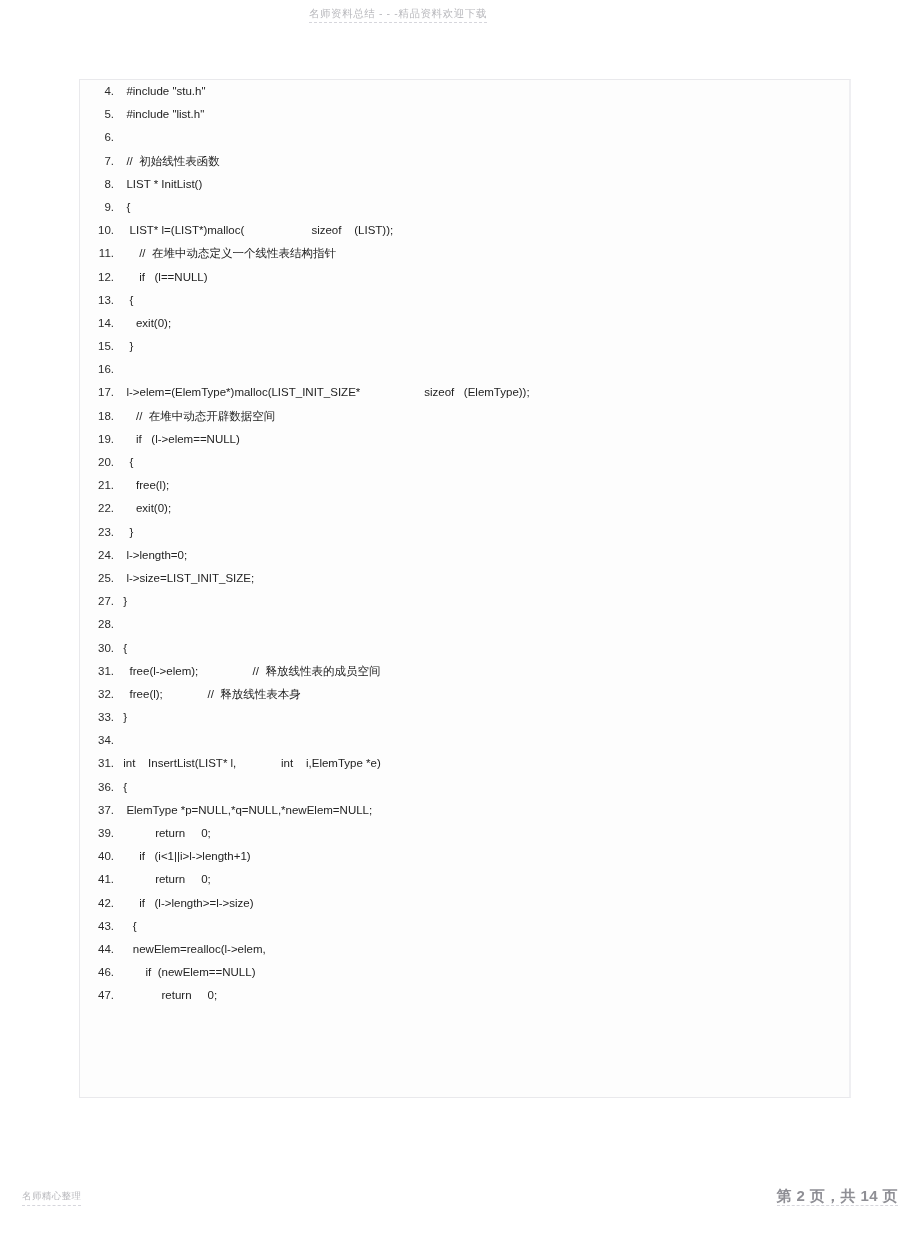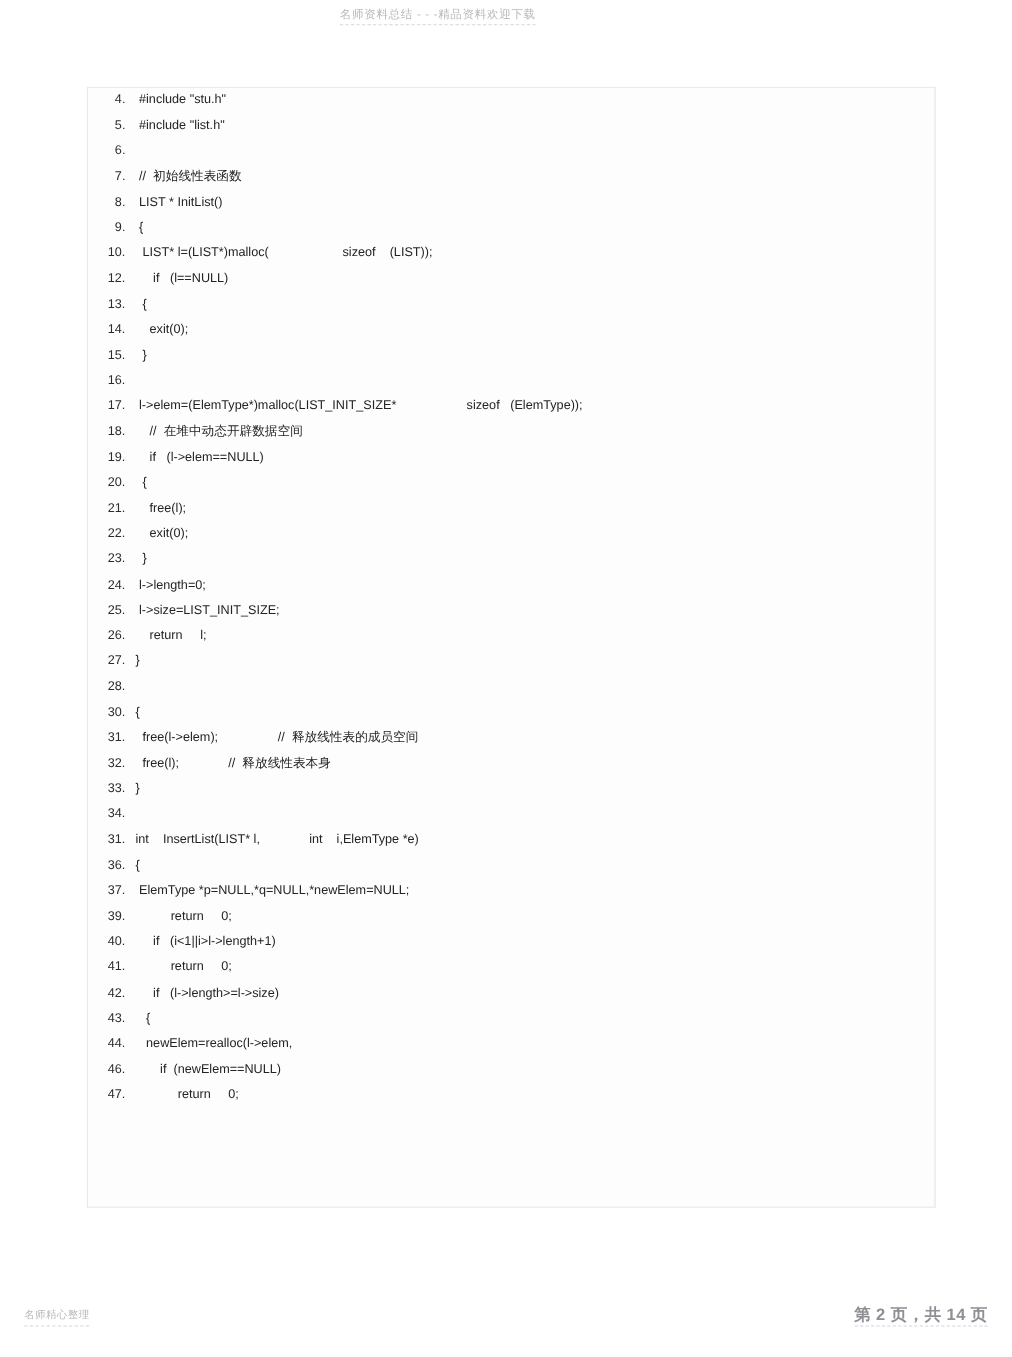--- a/index.html
+++ b/index.html
@@ -129,35 +129,35 @@
 
 <div class="code-frame">
   <ul class="code-list" id="code-list">
       <li class="code-line"><span class="ln">4.</span><span class="code-text">  #include "stu.h"</span></li>
       <li class="code-line"><span class="ln">5.</span><span class="code-text">  #include "list.h"</span></li>
       <li class="code-line"><span class="ln">6.</span><span class="code-text"></span></li>
       <li class="code-line"><span class="ln">7.</span><span class="code-text">  //  初始线性表函数</span></li>
       <li class="code-line"><span class="ln">8.</span><span class="code-text">  LIST * InitList()</span></li>
       <li class="code-line"><span class="ln">9.</span><span class="code-text">  {</span></li>
       <li class="code-line"><span class="ln">10.</span><span class="code-text">   LIST* l=(LIST*)malloc(                     sizeof    (LIST));</span></li>
+      <li class="code-line"><span class="ln">11.</span><span class="code-text">      //  在堆中动态定义一个线性表结构指针</span></li>
       <li class="code-line"><span class="ln">12.</span><span class="code-text">      if   (l==NULL)</span></li>
       <li class="code-line"><span class="ln">13.</span><span class="code-text">   {</span></li>
       <li class="code-line"><span class="ln">14.</span><span class="code-text">     exit(0);</span></li>
       <li class="code-line"><span class="ln">15.</span><span class="code-text">   }</span></li>
       <li class="code-line"><span class="ln">16.</span><span class="code-text"></span></li>
       <li class="code-line"><span class="ln">17.</span><span class="code-text">  l-&gt;elem=(ElemType*)malloc(LIST_INIT_SIZE*                    sizeof   (ElemType));</span></li>
       <li class="code-line"><span class="ln">18.</span><span class="code-text">     //  在堆中动态开辟数据空间</span></li>
       <li class="code-line"><span class="ln">19.</span><span class="code-text">     if   (l-&gt;elem==NULL)</span></li>
       <li class="code-line"><span class="ln">20.</span><span class="code-text">   {</span></li>
       <li class="code-line"><span class="ln">21.</span><span class="code-text">     free(l);</span></li>
       <li class="code-line"><span class="ln">22.</span><span class="code-text">     exit(0);</span></li>
       <li class="code-line"><span class="ln">23.</span><span class="code-text">   }</span></li>
       <li class="code-line"><span class="ln">24.</span><span class="code-text">  l-&gt;length=0;</span></li>
       <li class="code-line"><span class="ln">25.</span><span class="code-text">  l-&gt;size=LIST_INIT_SIZE;</span></li>
-      <li class="code-line"><span class="ln">26.</span><span class="code-text">     return     l;</span></li>
       <li class="code-line"><span class="ln">27.</span><span class="code-text"> }</span></li>
       <li class="code-line"><span class="ln">28.</span><span class="code-text"></span></li>
       <li class="code-line"><span class="ln">30.</span><span class="code-text"> {</span></li>
       <li class="code-line"><span class="ln">31.</span><span class="code-text">   free(l-&gt;elem);                 //  释放线性表的成员空间</span></li>
       <li class="code-line"><span class="ln">32.</span><span class="code-text">   free(l);              //  释放线性表本身</span></li>
       <li class="code-line"><span class="ln">33.</span><span class="code-text"> }</span></li>
       <li class="code-line"><span class="ln">34.</span><span class="code-text"></span></li>
       <li class="code-line"><span class="ln">31.</span><span class="code-text"> int    InsertList(LIST* l,              int    i,ElemType *e)</span></li>
       <li class="code-line"><span class="ln">36.</span><span class="code-text"> {</span></li>
       <li class="code-line"><span class="ln">37.</span><span class="code-text">  ElemType *p=NULL,*q=NULL,*newElem=NULL;</span></li>

